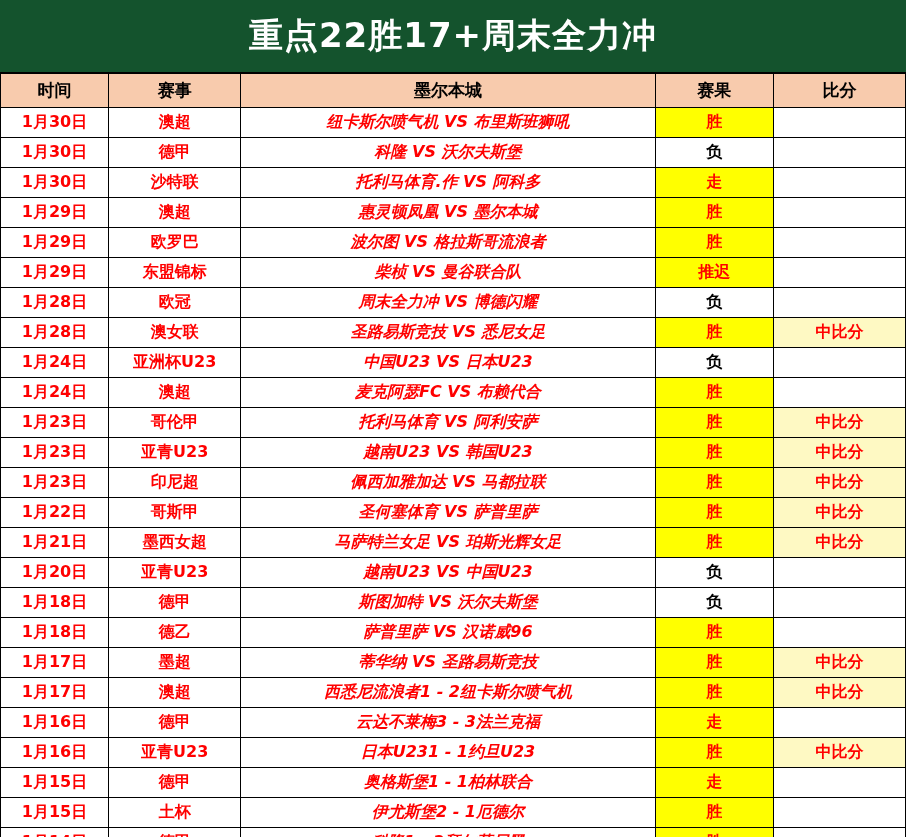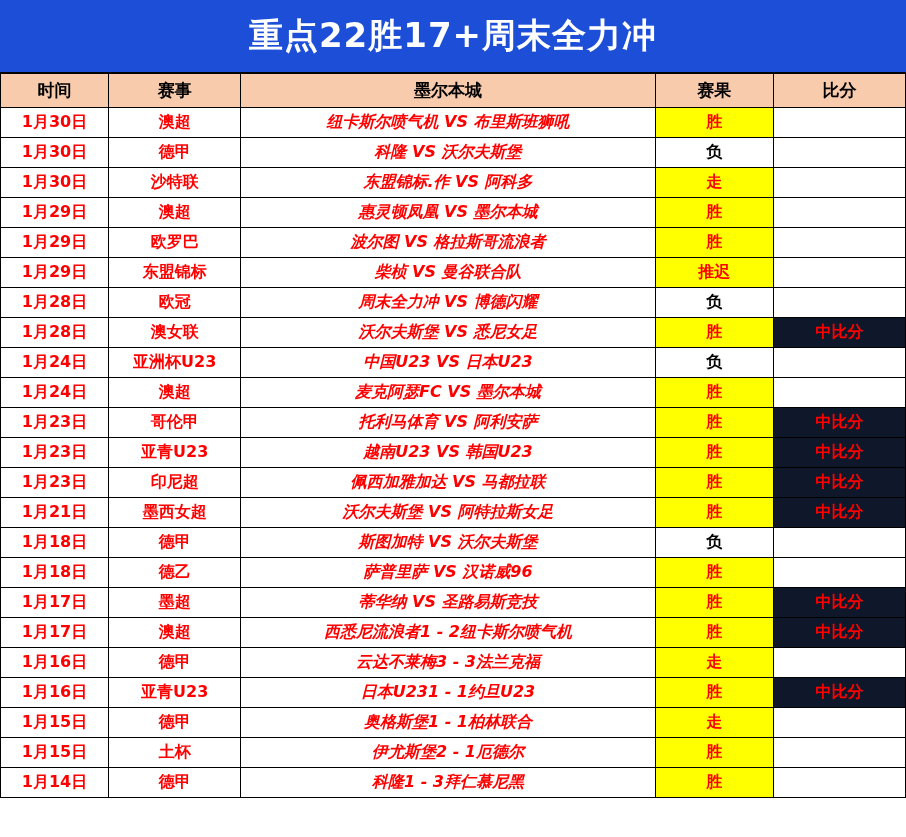--- a/index.html
+++ b/index.html
@@ -13,21 +13,21 @@
   }
   #sheet {
     width: 906px;
     height: 837px;
     position: relative;
     background: #ffffff;
     overflow: hidden;
   }
   .title-bar {
     height: 72px;
-    background: #1d4ed8;
+    background: #14532d;
     display: flex;
     align-items: center;
     justify-content: center;
     border-bottom: 1px solid #000000;
   }
   .title-bar .title-text {
     color: #ffffff;
     font-size: 34px;
     font-weight: bold;
     letter-spacing: 1px;
@@ -70,21 +70,21 @@
   }
   td.result.lose {
     color: #000000;
     background: #ffffff;
   }
   td.result.win, td.result.draw, td.result.delay {
     background: #ffff00;
   }
   td.score {
     color: #ff0000;
-    background: #0f172a;
+    background: #fef9c3;
   }
   td.score.empty {
     background: #ffffff;
   }
   td.match {
     font-size: 17px;
     font-style: italic;
   }
 </style>
 </head>
@@ -124,21 +124,21 @@
         <tr>
           <td class="time">1月30日</td>
           <td class="league">德甲</td>
           <td class="match">科隆  VS  沃尔夫斯堡</td>
           <td class="result lose">负</td>
           <td class="score empty"></td>
         </tr>
         <tr>
           <td class="time">1月30日</td>
           <td class="league">沙特联</td>
-          <td class="match">东盟锦标.作  VS  阿科多</td>
+          <td class="match">托利马体育.作  VS  阿科多</td>
           <td class="result draw">走</td>
           <td class="score empty"></td>
         </tr>
         <tr>
           <td class="time">1月29日</td>
           <td class="league">澳超</td>
           <td class="match">惠灵顿凤凰  VS  墨尔本城</td>
           <td class="result win">胜</td>
           <td class="score empty"></td>
         </tr>
@@ -159,35 +159,35 @@
         <tr>
           <td class="time">1月28日</td>
           <td class="league">欧冠</td>
           <td class="match">周末全力冲  VS  博德闪耀</td>
           <td class="result lose">负</td>
           <td class="score empty"></td>
         </tr>
         <tr>
           <td class="time">1月28日</td>
           <td class="league">澳女联</td>
-          <td class="match">沃尔夫斯堡  VS  悉尼女足</td>
+          <td class="match">圣路易斯竞技  VS  悉尼女足</td>
           <td class="result win">胜</td>
           <td class="score">中比分</td>
         </tr>
         <tr>
           <td class="time">1月24日</td>
           <td class="league">亚洲杯U23</td>
           <td class="match">中国U23  VS  日本U23</td>
           <td class="result lose">负</td>
           <td class="score empty"></td>
         </tr>
         <tr>
           <td class="time">1月24日</td>
           <td class="league">澳超</td>
-          <td class="match">麦克阿瑟FC  VS  墨尔本城</td>
+          <td class="match">麦克阿瑟FC  VS  布赖代合</td>
           <td class="result win">胜</td>
           <td class="score empty"></td>
         </tr>
         <tr>
           <td class="time">1月23日</td>
           <td class="league">哥伦甲</td>
           <td class="match">托利马体育  VS  阿利安萨</td>
           <td class="result win">胜</td>
           <td class="score">中比分</td>
         </tr>
@@ -199,25 +199,39 @@
           <td class="score">中比分</td>
         </tr>
         <tr>
           <td class="time">1月23日</td>
           <td class="league">印尼超</td>
           <td class="match">佩西加雅加达  VS  马都拉联</td>
           <td class="result win">胜</td>
           <td class="score">中比分</td>
         </tr>
         <tr>
+          <td class="time">1月22日</td>
+          <td class="league">哥斯甲</td>
+          <td class="match">圣何塞体育  VS  萨普里萨</td>
+          <td class="result win">胜</td>
+          <td class="score">中比分</td>
+        </tr>
+        <tr>
           <td class="time">1月21日</td>
           <td class="league">墨西女超</td>
-          <td class="match">沃尔夫斯堡  VS  阿特拉斯女足</td>
-          <td class="result win">胜</td>
-          <td class="score">中比分</td>
+          <td class="match">马萨特兰女足  VS  珀斯光辉女足</td>
+          <td class="result win">胜</td>
+          <td class="score">中比分</td>
+        </tr>
+        <tr>
+          <td class="time">1月20日</td>
+          <td class="league">亚青U23</td>
+          <td class="match">越南U23  VS  中国U23</td>
+          <td class="result lose">负</td>
+          <td class="score empty"></td>
         </tr>
         <tr>
           <td class="time">1月18日</td>
           <td class="league">德甲</td>
           <td class="match">斯图加特  VS  沃尔夫斯堡</td>
           <td class="result lose">负</td>
           <td class="score empty"></td>
         </tr>
         <tr>
           <td class="time">1月18日</td>

